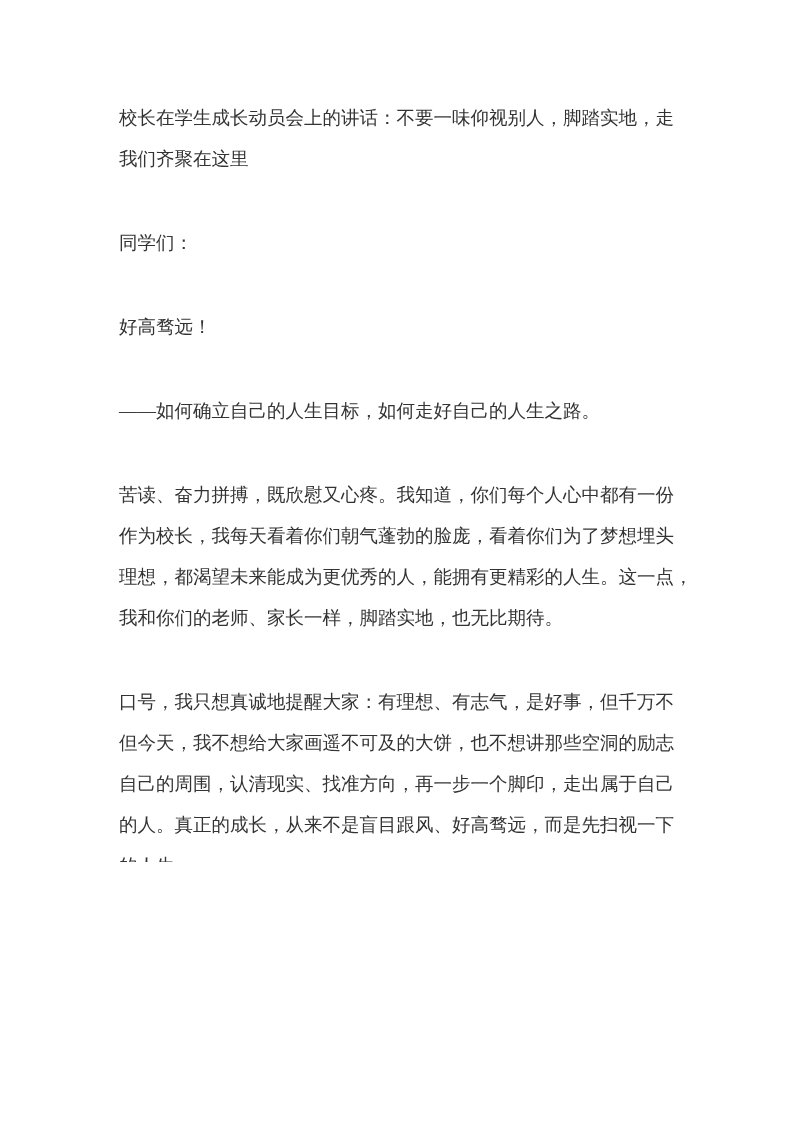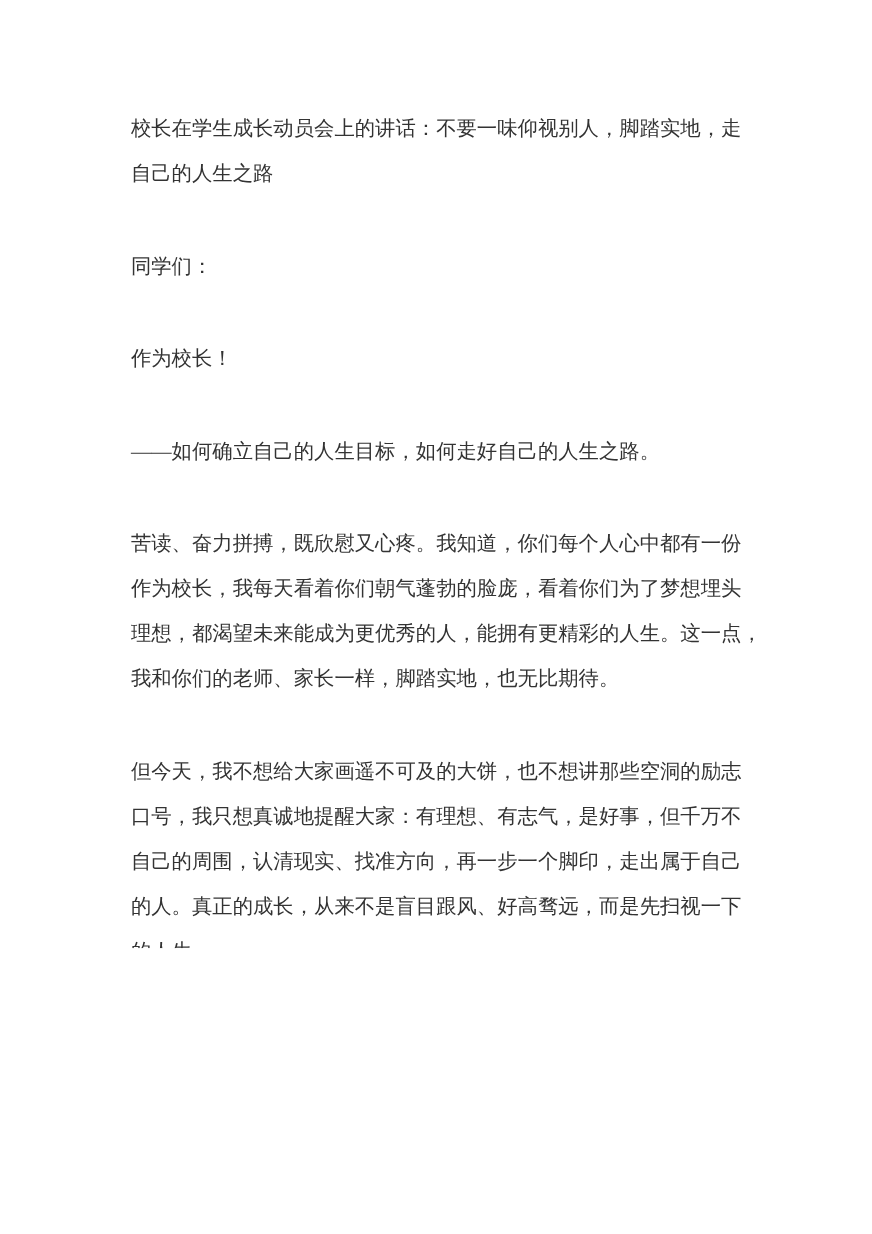--- a/index.html
+++ b/index.html
@@ -36,38 +36,38 @@
     text-align: left;
   }
 </style>
 </head>
 <body>
 
 <div class="page" style="background: rgb(255, 255, 255); color: rgb(51, 51, 51);">
   <div class="content">
       <div class="para">
         <div class="line">校长在学生成长动员会上的讲话：不要一味仰视别人，脚踏实地，走</div>
-        <div class="line">自己的人生之路</div>
+        <div class="line">我们齐聚在这里</div>
       </div>
       <div class="para">
         <div class="line">同学们：</div>
       </div>
       <div class="para">
-        <div class="line">作为校长！</div>
+        <div class="line">好高骛远！</div>
       </div>
       <div class="para">
         <div class="line">——如何确立自己的人生目标，如何走好自己的人生之路。</div>
       </div>
       <div class="para">
         <div class="line">苦读、奋力拼搏，既欣慰又心疼。我知道，你们每个人心中都有一份</div>
         <div class="line">作为校长，我每天看着你们朝气蓬勃的脸庞，看着你们为了梦想埋头</div>
         <div class="line">理想，都渴望未来能成为更优秀的人，能拥有更精彩的人生。这一点，</div>
         <div class="line">我和你们的老师、家长一样，脚踏实地，也无比期待。</div>
       </div>
       <div class="para">
+        <div class="line">口号，我只想真诚地提醒大家：有理想、有志气，是好事，但千万不</div>
         <div class="line">但今天，我不想给大家画遥不可及的大饼，也不想讲那些空洞的励志</div>
-        <div class="line">口号，我只想真诚地提醒大家：有理想、有志气，是好事，但千万不</div>
         <div class="line">自己的周围，认清现实、找准方向，再一步一个脚印，走出属于自己</div>
         <div class="line">的人。真正的成长，从来不是盲目跟风、好高骛远，而是先扫视一下</div>
         <div class="line">的人生。</div>
       </div>
     </div>
 </div>
 
 </body></html>

